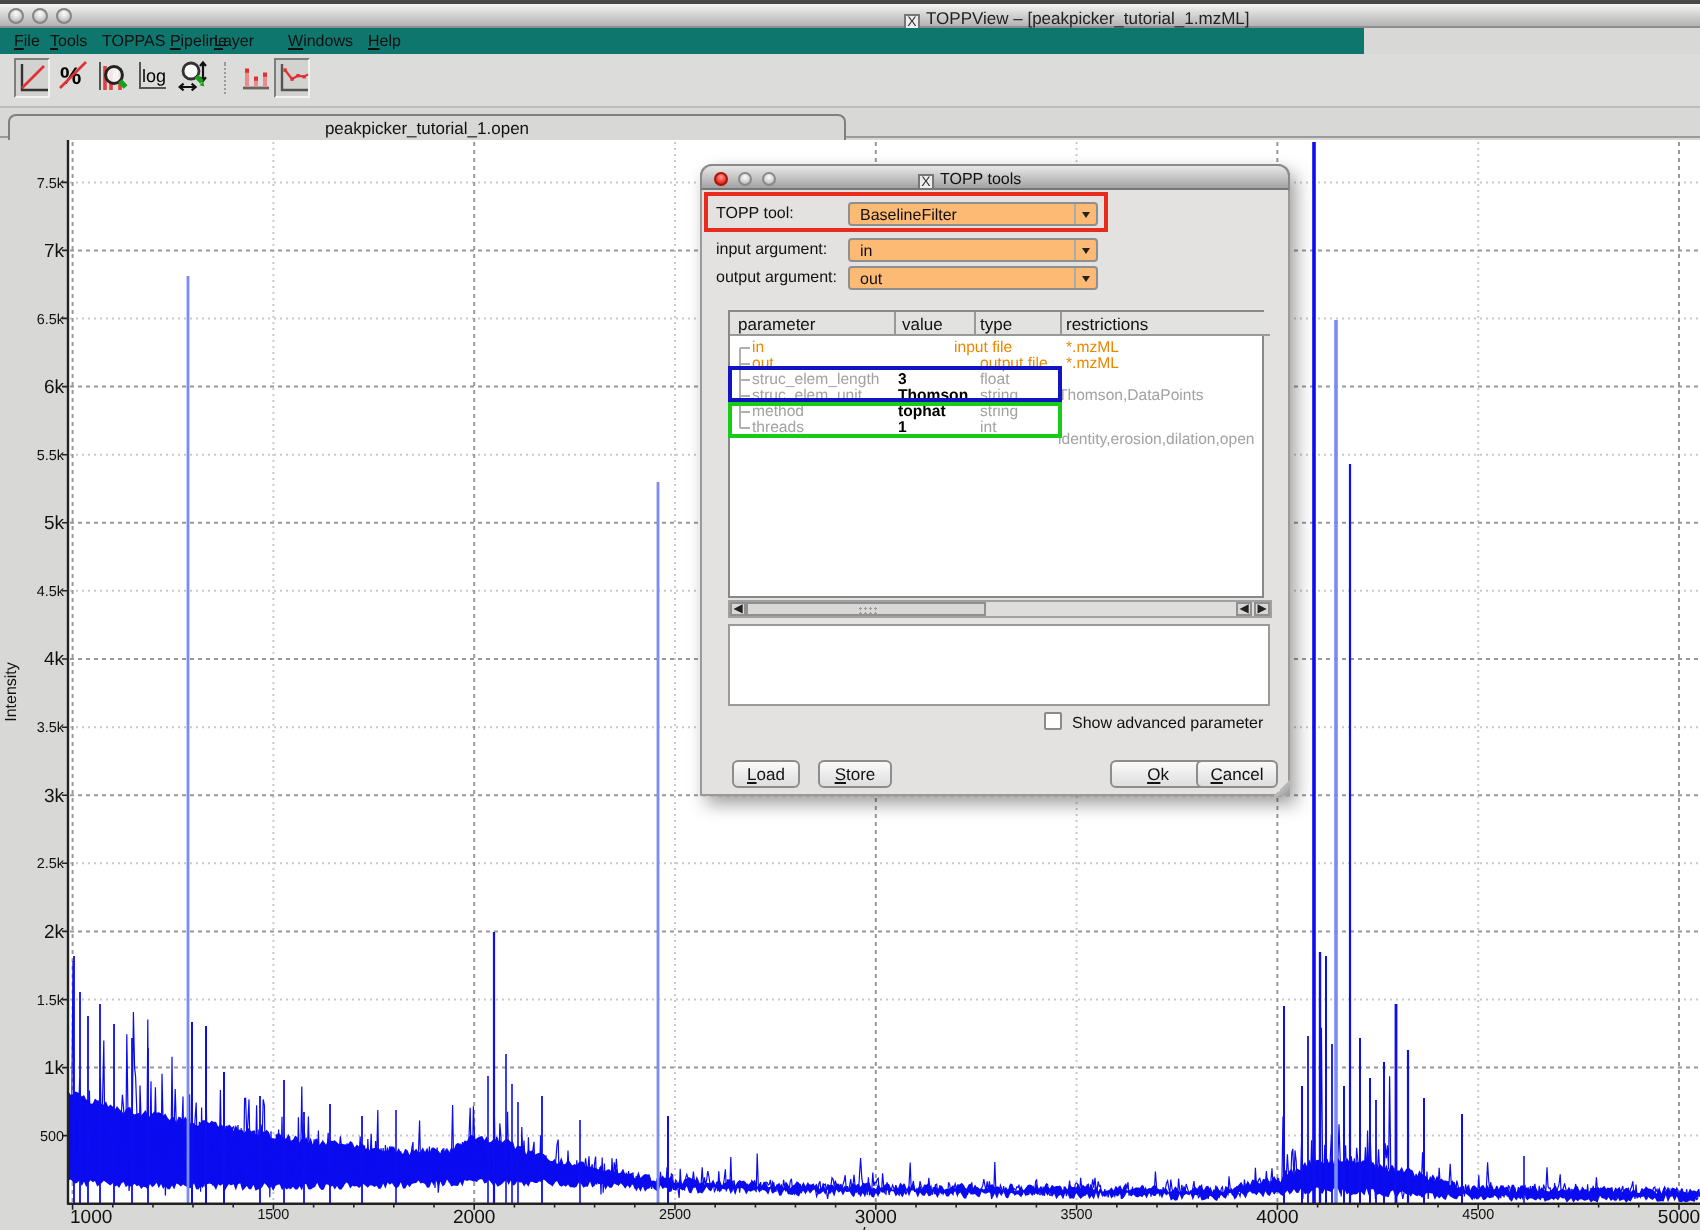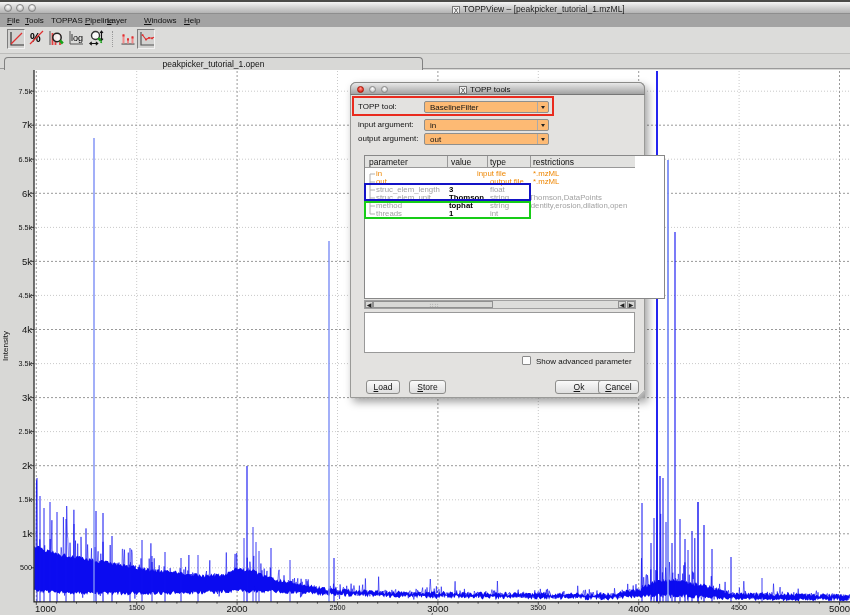--- a/index.html
+++ b/index.html
@@ -3,21 +3,21 @@
 *{margin:0;padding:0;box-sizing:border-box}
 html,body{width:850px;height:615px;overflow:hidden}
 body{font-family:"Liberation Sans",sans-serif;background:#d8d8d6;position:relative}
 .abs{position:absolute}
 
 #topdark{left:0;top:0;width:850px;height:2px;background:#4a4a48}
 #titlebar{left:0;top:2px;width:850px;height:12px;background:linear-gradient(#f5f5f5,#cfcfcf 55%,#b4b4b4);border-bottom:1px solid #8e8e8e}
 .macbtn{position:absolute;top:2px;width:8px;height:8px;border-radius:50%;background:radial-gradient(circle at 50% 30%,#fdfdfd,#d2d2d2 55%,#9a9a9a);border:1px solid #858585}
 #wtitle{position:absolute;top:1.5px;left:452px;font-size:8.5px;color:#222;white-space:nowrap}
 .xico{display:inline-block;width:8px;height:8px;border:1px solid #777;background:#eee;font-size:7px;line-height:8px;text-align:center;color:#333;vertical-align:-1px;margin-right:3px}
-#menubar{left:0;top:14px;width:850px;height:13px;background:#a3a3a3;font-size:8px;color:#111}
+#menubar{left:0;top:14px;width:682px;height:13px;background:#0f766e;font-size:8px;color:#111}
 #menubar span{position:absolute;top:2px;white-space:nowrap}
 #menubar u{text-decoration:underline}
 
 #toolbar{left:0;top:27px;width:850px;height:27px;background:#dcdcda;border-bottom:1px solid #bdbdbb}
 .tbtn{position:absolute;top:2px;width:18px;height:20px}
 .tbtn.pressed{border:1px solid #9a9a9a;border-top-color:#7e7e7e;border-left-color:#7e7e7e;border-bottom-color:#f2f2f2;border-right-color:#f2f2f2;background:#d2d2d0}
 .tsep{position:absolute;top:4px;width:2px;height:16px;border-left:1px dotted #9a9a9a}
 
 #tabbar{left:0;top:54px;width:850px;height:16px;background:#d8d8d6}
 #tab{position:absolute;left:4px;top:3px;width:419px;height:13px;background:#d8d8d6;border:1px solid #808080;border-bottom:none;border-radius:4px 4px 0 0;font-size:8.5px;text-align:center;color:#111;line-height:13px}
@@ -28,21 +28,21 @@
 #dlg{left:350px;top:82px;width:295px;height:316px;background:#e3e2e0;border:1px solid #9a9a98;border-radius:6px 6px 0 0;box-shadow:3px 4px 9px rgba(0,0,0,.38);font-size:9px;color:#111}
 #dtitle{position:absolute;left:-1px;top:-1px;width:295px;height:13px;border-radius:6px 6px 0 0;background:linear-gradient(#e8e8e8,#c6c6c6 50%,#a2a2a2);border:1px solid #8a8a88;border-bottom:1px solid #777}
 #dtitletxt{position:absolute;top:2px;left:108px;font-size:8px;color:#111;white-space:nowrap}
 .dbtn{position:absolute;top:2.5px;width:7px;height:7px;border-radius:50%}
 .dlabel{position:absolute;font-size:8px;color:#111;white-space:nowrap}
 .combo{position:absolute;left:73px;width:125px;height:12px;background:#fdba74;border:1px solid #8f8f8d;border-radius:2px;font-size:8px;color:#111}
 .combo .ct{position:absolute;left:5px;top:1px;white-space:nowrap}
 .combo .ca{position:absolute;right:0;top:0;width:11px;height:10px;border-left:1px solid #aaa}
 .combo .ca:after{content:"";position:absolute;left:2.8px;top:4px;border:2.6px solid transparent;border-top:3.6px solid #222}
 
-#ptable{position:absolute;left:13px;top:72px;width:301px;height:144px;background:#fff;border:1px solid #888}
+#ptable{position:absolute;left:13px;top:72px;width:268px;height:144px;background:#fff;border:1px solid #888}
 #phead{position:absolute;left:0;top:0;width:270px;height:12px;background:#e2e2e0;border-bottom:1px solid #999;font-size:8.5px;color:#111}
 #phead span{position:absolute;top:1px}
 #phead i{position:absolute;top:0;width:1px;height:12px;background:#999}
 .trow{position:absolute;white-space:nowrap;font-size:7.8px;line-height:7px}
 .gray{color:#a2a2a2}
 .orange{color:#ee8600}
 .bold{color:#000;font-weight:bold}
 
 #hscroll{position:absolute;left:13px;top:217px;width:272px;height:9px;background:#dddddb;border:1px solid #a0a0a0}
 .sbtn{position:absolute;top:0px;width:8px;height:7px;background:#d8d8d6;border:1px solid #909090;font-size:6px;line-height:7px;text-align:center;color:#222}
@@ -259,21 +259,21 @@
     <div class="trow gray" style="left:11px;top:30px">struc_elem_length</div>
     <div class="trow bold" style="left:84px;top:30px">3</div>
     <div class="trow gray" style="left:125px;top:30px">float</div>
     <div class="trow gray" style="left:11px;top:38px">struc_elem_unit</div>
     <div class="trow bold" style="left:84px;top:38px">Thomson</div>
     <div class="trow gray" style="left:125px;top:38px">string</div>
     <div class="trow gray" style="left:164px;top:38px">Thomson,DataPoints</div>
     <div class="trow gray" style="left:11px;top:46px">method</div>
     <div class="trow bold" style="left:84px;top:46px">tophat</div>
     <div class="trow gray" style="left:125px;top:46px">string</div>
-    <div class="trow gray" style="left:164px;top:46px">identity,erosion,dilation,open</div>
+    <div class="trow gray" style="left:164px;top:60px">identity,erosion,dilation,open</div>
     <div class="trow gray" style="left:11px;top:54px">threads</div>
     <div class="trow bold" style="left:84px;top:54px">1</div>
     <div class="trow gray" style="left:125px;top:54px">int</div>
   </div>
   <div id="hscroll">
     <div class="sbtn" style="left:0">◀</div>
     <div id="hthumb">
         <div id="hgrip"></div>
       </div>
     <div class="sbtn" style="right:9px">◀</div>

